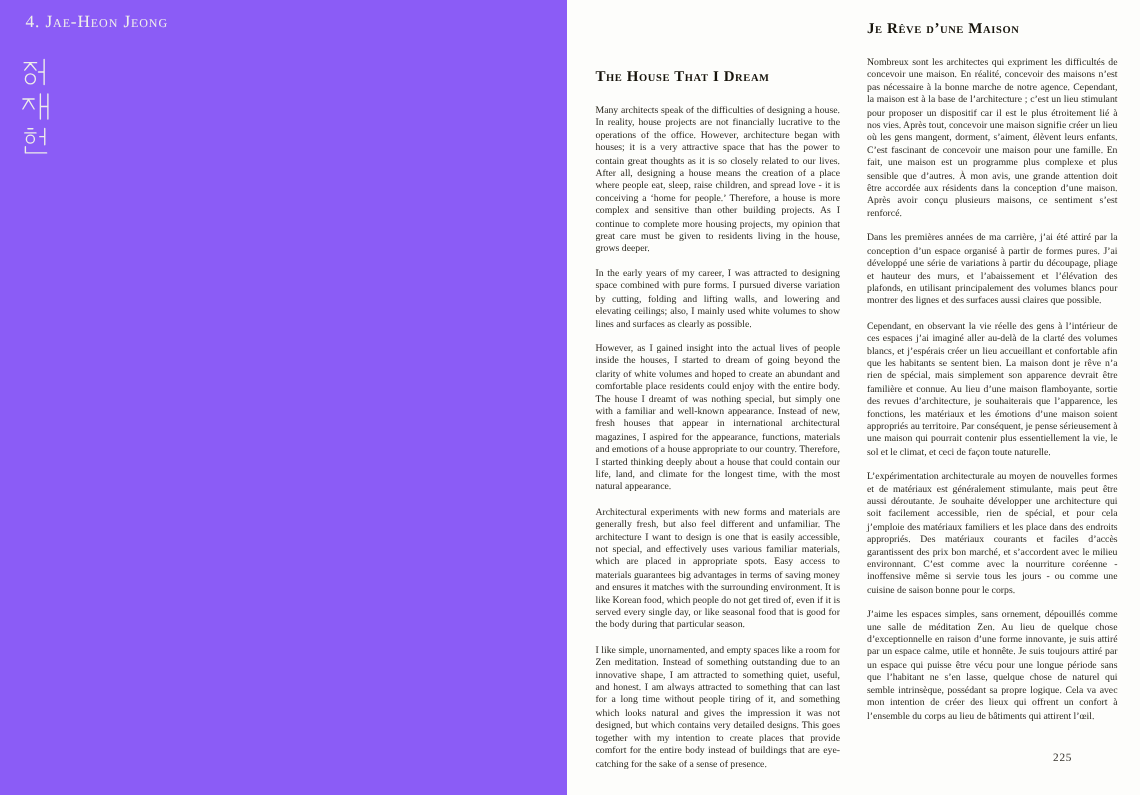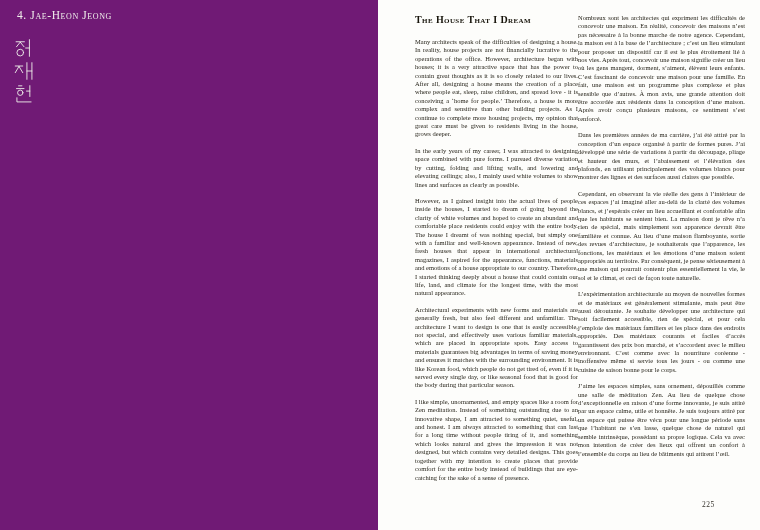--- a/index.html
+++ b/index.html
@@ -32,21 +32,21 @@
   }
   .kchar { width:20px; height:20px; }
   .kchar svg { display:block; width:20px; height:20px; }
   .kchar path, .kchar circle {
     fill:none; stroke:#eeede9; stroke-width:1.1;
     stroke-linecap:round; stroke-linejoin:round;
   }
 
   
   .col { position:absolute; top:14px; }
-  .col-en { left:415px; width:163px; }
+  .col-en { left:397px; width:163px;margin-top:32px; }
   .col-fr { left:578px; width:167px; }
   .col h2 {
     margin:0 0 13px 0;
     font-size:10px; font-weight:bold;
     font-variant:small-caps;
     letter-spacing:0.4px;
     color:#16130a;
   }
   .col p {
     margin:0 0 8px 0;
@@ -57,21 +57,21 @@
 
   .page-number {
     position:absolute; left:702px; top:500px;
     font-size:7.5px; color:#35322b;
     letter-spacing:0.5px;
   }
 </style>
 </head>
 <body>
 
-<div class="sidebar" style="background: #701a75;">
+<div class="sidebar" style="background: #8b5cf6;">
   <div class="sidebar-title" style="color: rgb(240, 239, 235);">4. Jae-Heon Jeong</div>
 
   <div class="korean-name">
 
     <span class="kchar">
       <svg viewBox="0 0 24 24" aria-hidden="true">
         <path d="M2.5 4.5 H12.5 M7.5 5 L3 10.5 M7.5 5 L12 10.5"></path>
         <circle cx="7.5" cy="17.5" r="4"></circle>
         <path d="M18.5 2 V22 M14 12 H18.5"></path>
       </svg>
@@ -98,20 +98,21 @@
 <div class="col col-en">
   <h2>The House That I Dream</h2>
   <p>Many architects speak of the difficulties of designing a house. In reality, house projects are not financially lucrative to the operations of the office. However, architecture began with houses; it is a very attractive space that has the power to contain great thoughts as it is so closely related to our lives. After all, designing a house means the creation of a place where people eat, sleep, raise children, and spread love - it is conceiving a ‘home for people.’ Therefore, a house is more complex and sensitive than other building projects. As I continue to complete more housing projects, my opinion that great care must be given to residents living in the house, grows deeper.</p>
   <p>In the early years of my career, I was attracted to designing space combined with pure forms. I pursued diverse variation by cutting, folding and lifting walls, and lowering and elevating ceilings; also, I mainly used white volumes to show lines and surfaces as clearly as possible.</p>
   <p>However, as I gained insight into the actual lives of people inside the houses, I started to dream of going beyond the clarity of white volumes and hoped to create an abundant and comfortable place residents could enjoy with the entire body. The house I dreamt of was nothing special, but simply one with a familiar and well-known appearance. Instead of new, fresh houses that appear in international architectural magazines, I aspired for the appearance, functions, materials and emotions of a house appropriate to our country. Therefore, I started thinking deeply about a house that could contain our life, land, and climate for the longest time, with the most natural appearance.</p>
   <p>Architectural experiments with new forms and materials are generally fresh, but also feel different and unfamiliar. The architecture I want to design is one that is easily accessible, not special, and effectively uses various familiar materials, which are placed in appropriate spots. Easy access to materials guarantees big advantages in terms of saving money and ensures it matches with the surrounding environment. It is like Korean food, which people do not get tired of, even if it is served every single day, or like seasonal food that is good for the body during that particular season.</p>
   <p>I like simple, unornamented, and empty spaces like a room for Zen meditation. Instead of something outstanding due to an innovative shape, I am attracted to something quiet, useful, and honest. I am always attracted to something that can last for a long time without people tiring of it, and something which looks natural and gives the impression it was not designed, but which contains very detailed designs. This goes together with my intention to create places that provide comfort for the entire body instead of buildings that are eye-catching for the sake of a sense of presence.</p>
 </div>
 
 <div class="col col-fr">
+  <h2>Je Rêve d’une Maison</h2>
   <p>Nombreux sont les architectes qui expriment les difficultés de concevoir une maison. En réalité, concevoir des maisons n’est pas nécessaire à la bonne marche de notre agence. Cependant, la maison est à la base de l’architecture ; c’est un lieu stimulant pour proposer un dispositif car il est le plus étroitement lié à nos vies. Après tout, concevoir une maison signifie créer un lieu où les gens mangent, dorment, s’aiment, élèvent leurs enfants. C’est fascinant de concevoir une maison pour une famille. En fait, une maison est un programme plus complexe et plus sensible que d’autres. À mon avis, une grande attention doit être accordée aux résidents dans la conception d’une maison. Après avoir conçu plusieurs maisons, ce sentiment s’est renforcé.</p>
   <p>Dans les premières années de ma carrière, j’ai été attiré par la conception d’un espace organisé à partir de formes pures. J’ai développé une série de variations à partir du découpage, pliage et hauteur des murs, et l’abaissement et l’élévation des plafonds, en utilisant principalement des volumes blancs pour montrer des lignes et des surfaces aussi claires que possible.</p>
   <p>Cependant, en observant la vie réelle des gens à l’intérieur de ces espaces j’ai imaginé aller au-delà de la clarté des volumes blancs, et j’espérais créer un lieu accueillant et confortable afin que les habitants se sentent bien. La maison dont je rêve n’a rien de spécial, mais simplement son apparence devrait être familière et connue. Au lieu d’une maison flamboyante, sortie des revues d’architecture, je souhaiterais que l’apparence, les fonctions, les matériaux et les émotions d’une maison soient appropriés au territoire. Par conséquent, je pense sérieusement à une maison qui pourrait contenir plus essentiellement la vie, le sol et le climat, et ceci de façon toute naturelle.</p>
   <p>L’expérimentation architecturale au moyen de nouvelles formes et de matériaux est généralement stimulante, mais peut être aussi déroutante. Je souhaite développer une architecture qui soit facilement accessible, rien de spécial, et pour cela j’emploie des matériaux familiers et les place dans des endroits appropriés. Des matériaux courants et faciles d’accès garantissent des prix bon marché, et s’accordent avec le milieu environnant. C’est comme avec la nourriture coréenne - inoffensive même si servie tous les jours - ou comme une cuisine de saison bonne pour le corps.</p>
   <p>J’aime les espaces simples, sans ornement, dépouillés comme une salle de méditation Zen. Au lieu de quelque chose d’exceptionnelle en raison d’une forme innovante, je suis attiré par un espace calme, utile et honnête. Je suis toujours attiré par un espace qui puisse être vécu pour une longue période sans que l’habitant ne s’en lasse, quelque chose de naturel qui semble intrinsèque, possédant sa propre logique. Cela va avec mon intention de créer des lieux qui offrent un confort à l’ensemble du corps au lieu de bâtiments qui attirent l’œil.</p>
 </div>
 
 <div class="page-number">225</div>
 
 </body></html>

